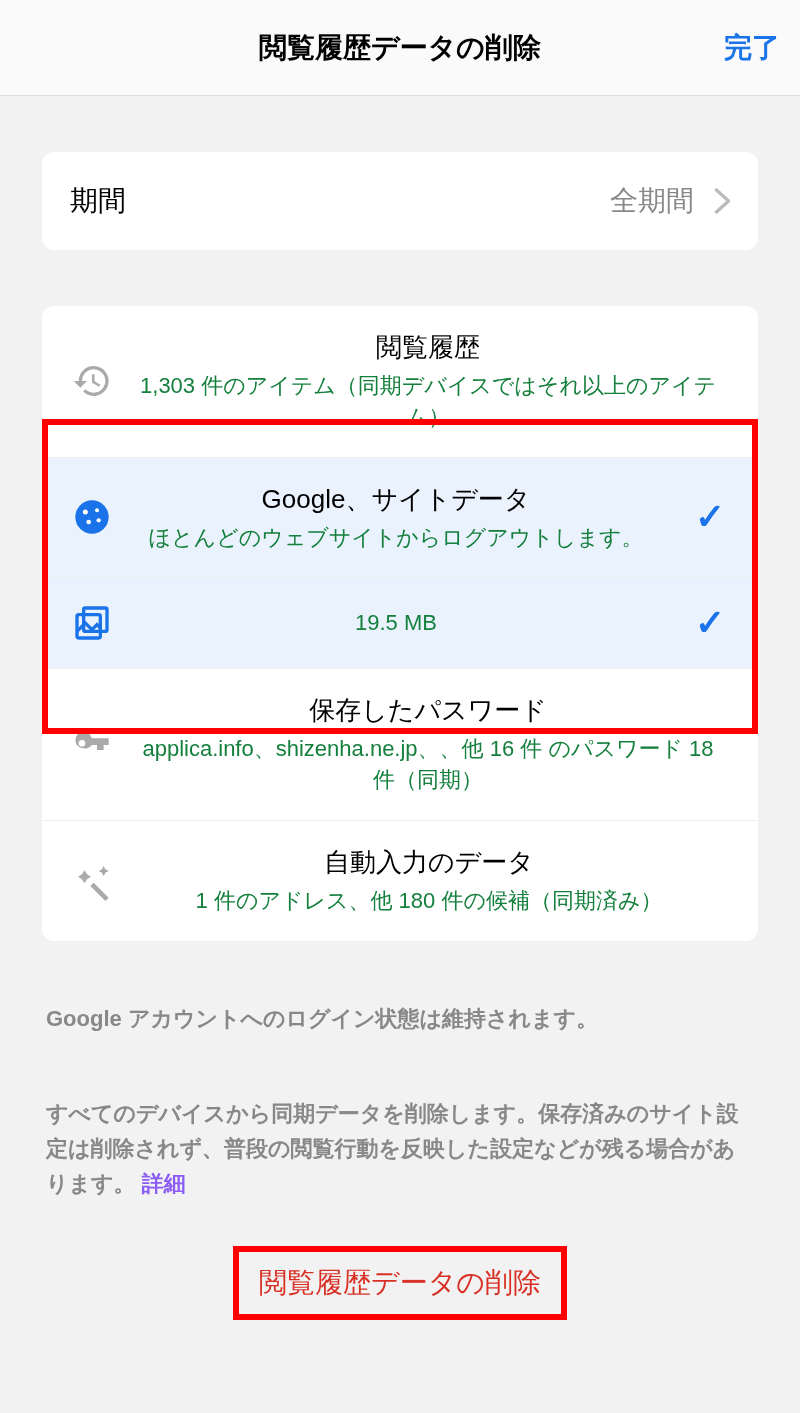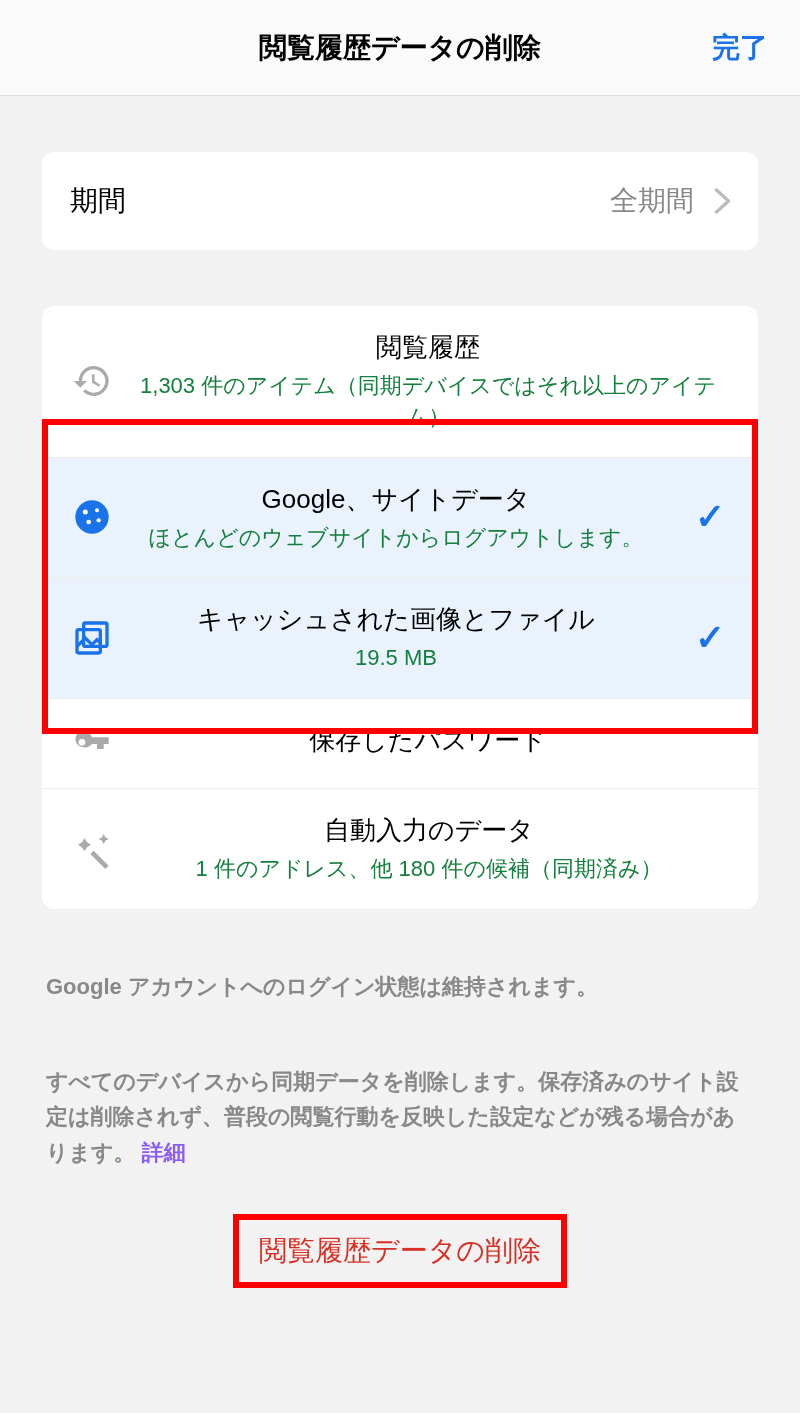--- a/index.html
+++ b/index.html
@@ -19,21 +19,21 @@
       position: relative;
       border-bottom: 1px solid #e0e0e0;
     }
     .header-title {
       font-size: 28px;
       font-weight: 600;
       color: #000;
     }
     .done-btn {
       position: absolute;
-      right: 32px;
+      right: 20px;
       font-size: 28px;
       font-weight: 600;
       color: #1a73e8;
     }
     .container {
       padding: 56px 42px 0 42px;
     }
     .card {
       background: #fff;
       border-radius: 12px;
@@ -186,34 +186,34 @@
 
     <div class="option-row selected">
       <div class="icon-wrap">
         <svg width="40" height="40" viewBox="0 0 24 24">
             <rect x="3" y="7" width="14" height="14" rx="1" fill="none" stroke="#1a73e8" stroke-width="2"></rect>
             <path d="M3 17 L8 12 L12 16 L15 13 L17 15" fill="none" stroke="#1a73e8" stroke-width="2"></path>
             <rect x="7" y="3" width="14" height="14" rx="1" fill="none" stroke="#1a73e8" stroke-width="2"></rect>
           </svg>
       </div>
       <div class="option-body">
-        <div class="option-title">キャッシュされた画像とファイル</div>
         <div class="option-sub">19.5 MB</div>
       </div>
       <div class="check">✓</div>
     </div>
 
     <div class="option-row">
       <div class="icon-wrap">
         <svg width="40" height="40" viewBox="0 0 24 24">
             <path fill="#aaa" d="M7 14a5 5 0 1 1 4.9-6H22v4h-3v3h-4v-3h-3.1A5 5 0 0 1 7 14zm-1-5a2 2 0 1 0 0 4 2 2 0 0 0 0-4z"></path>
           </svg>
       </div>
       <div class="option-body">
         <div class="option-title">保存したパスワード</div>
+        <div class="option-sub">applica.info、shizenha.ne.jp、、他 16 件 のパスワード 18 件（同期）</div>
       </div>
     </div>
 
     <div class="option-row">
       <div class="icon-wrap">
         <svg width="40" height="40" viewBox="0 0 24 24">
             <path fill="#aaa" d="M7.5 5.6 L9 8 L11.4 9.5 L9 11 L7.5 13.4 L6 11 L3.6 9.5 L6 8z M19 3l-1 2-2 1 2 1 1 2 1-2 2-1-2-1z M13 13l9 9-2 2-9-9z"></path>
           </svg>
       </div>
       <div class="option-body">

